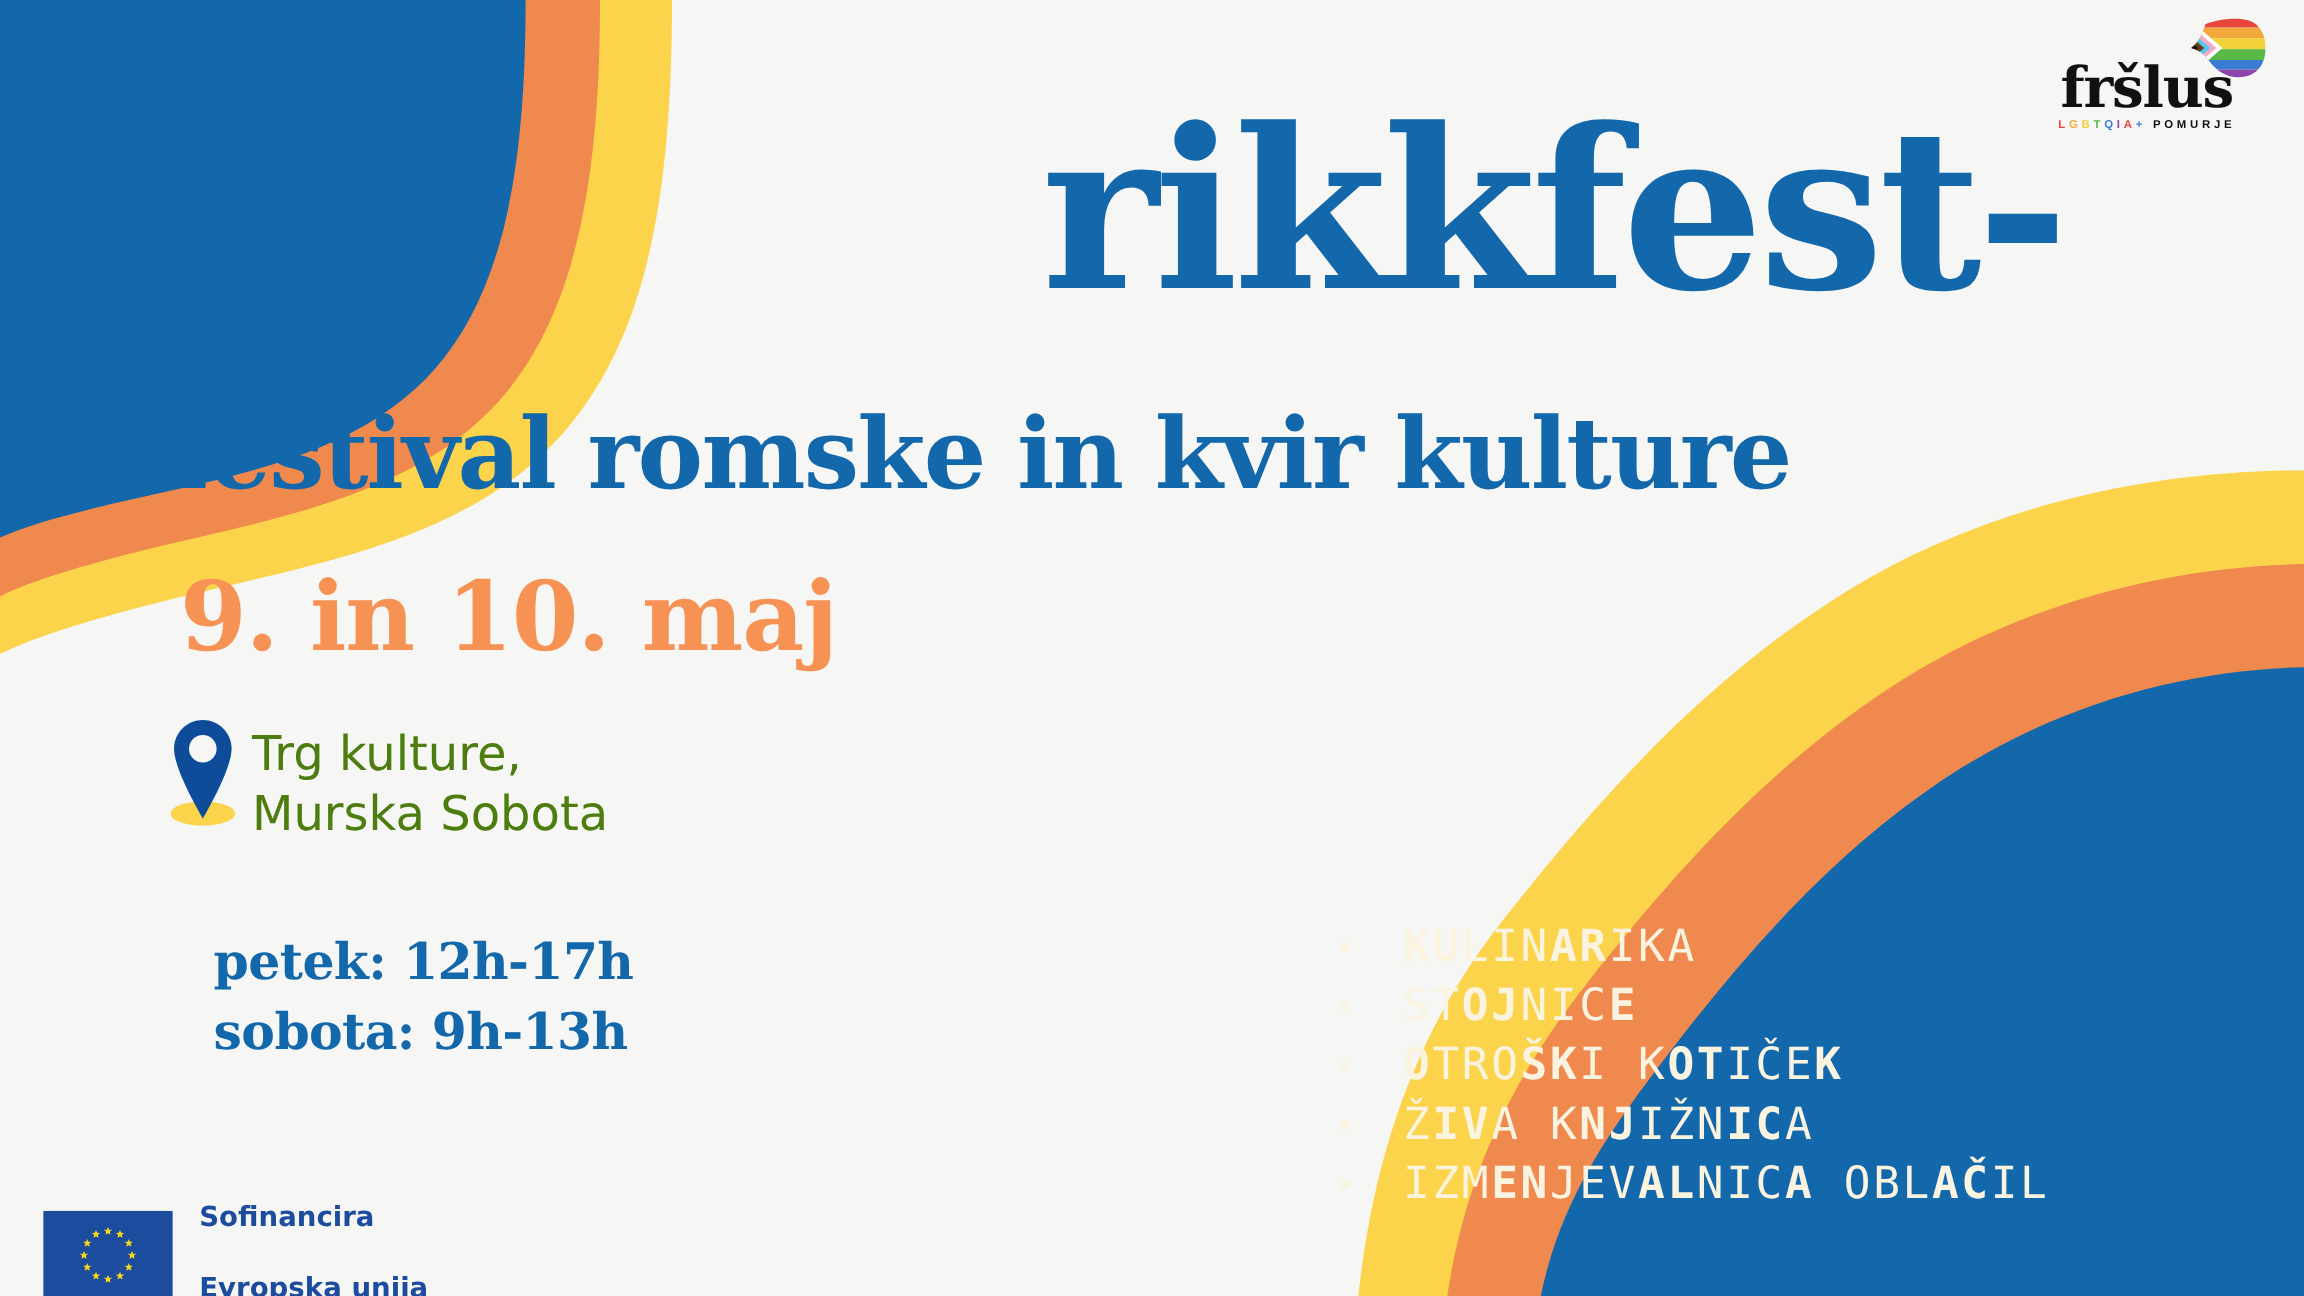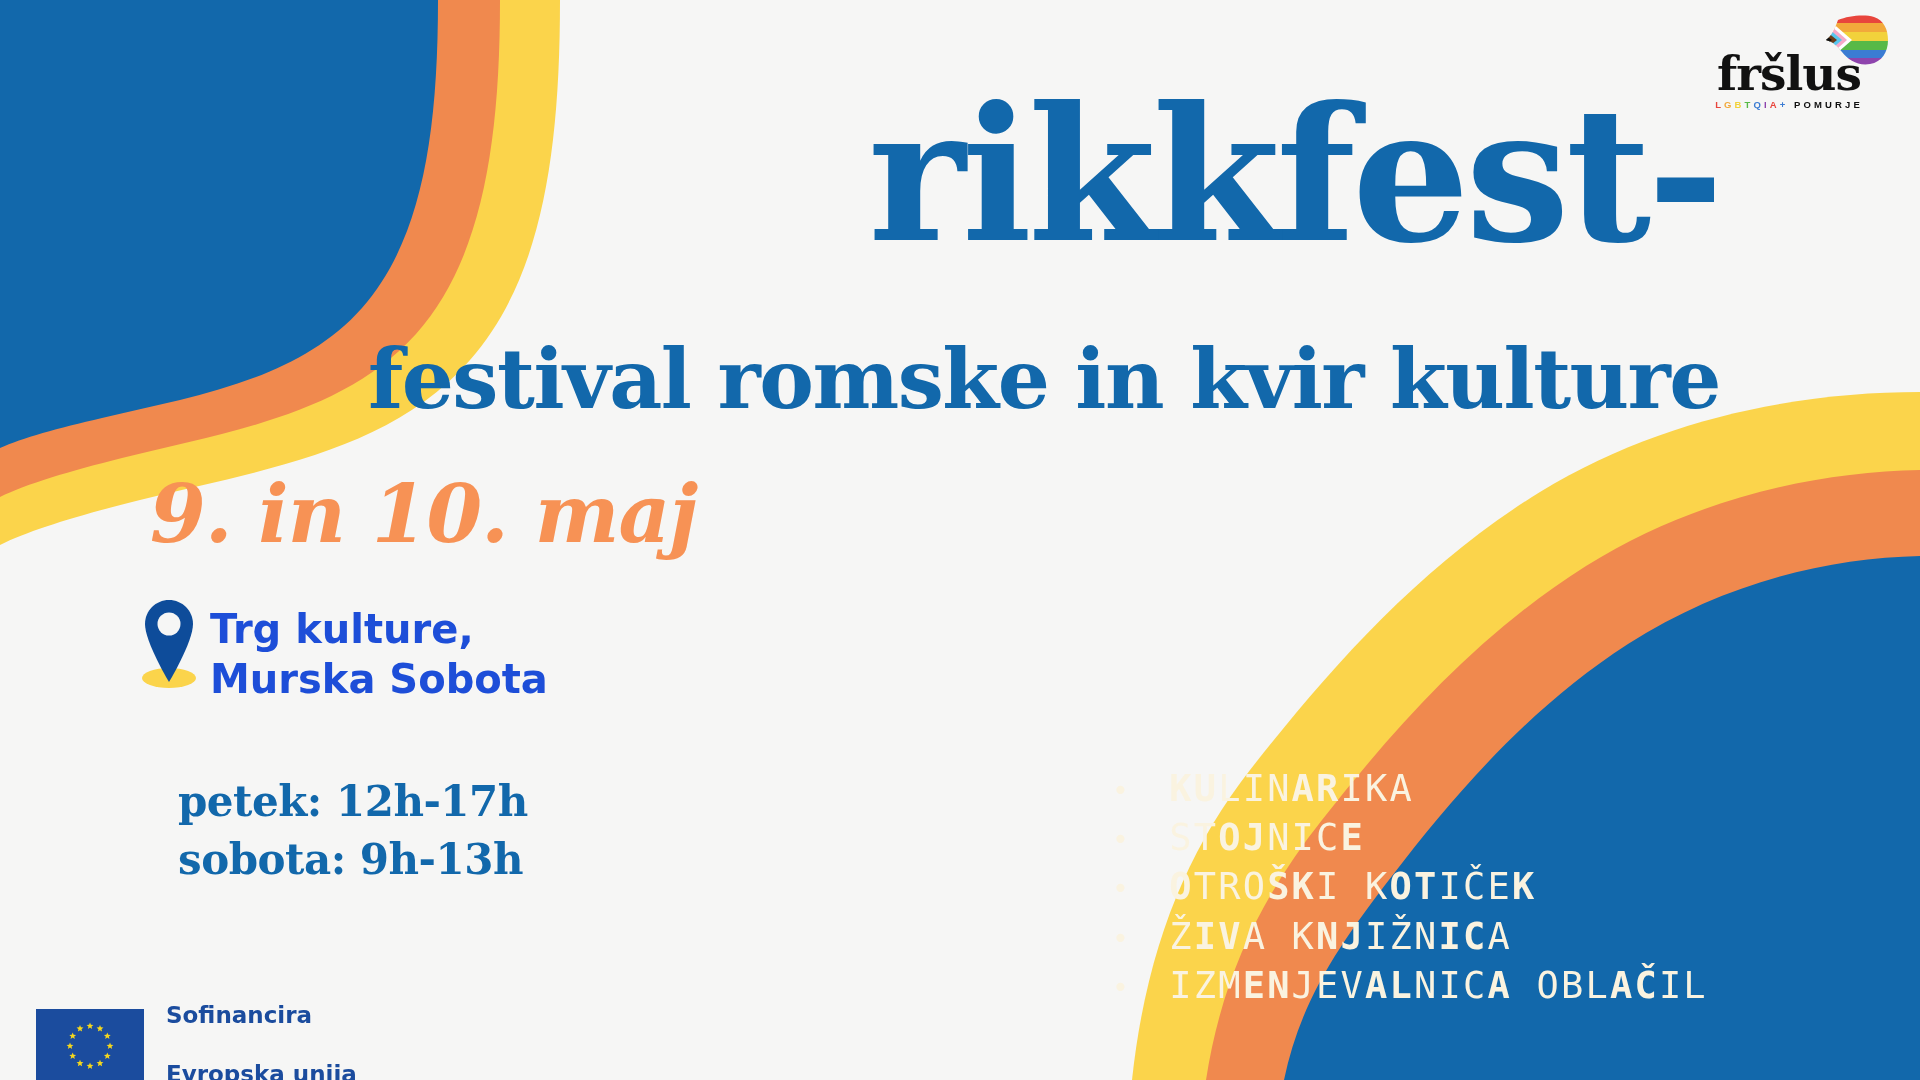--- a/index.html
+++ b/index.html
@@ -79,21 +79,20 @@
     line-height: 0.95;
     letter-spacing: -4px;
     color: #1268AB;
     white-space: nowrap;
   }
   #headline-sub {
     position: absolute;
     left: 140px;
     top: 338px;
     width: 1580px;
-    text-align: right;
     font-family: "DejaVu Serif", "Liberation Serif", serif;
     font-weight: bold;
     font-size: 82px;
     line-height: 1.0;
     letter-spacing: -1.5px;
     color: #1268AB;
     white-space: nowrap;
   }
 
   
@@ -101,43 +100,42 @@
     position: absolute;
     left: 150px;
     top: 472px;
     font-family: "DejaVu Serif", "Liberation Serif", serif;
     font-weight: bold;
     font-size: 80px;
     line-height: 1.05;
     letter-spacing: -1px;
     color: #F79255;
     white-space: nowrap;
-    font-style: italic;
   }
 
   
   #venue-block {
     position: absolute;
     left: 140px;
     top: 598px;
     display: flex;
     align-items: flex-start;
   }
   #pin-icon {
     width: 58px;
     height: 92px;
     flex: 0 0 auto;
     margin-right: 12px;
   }
   #venue-text {
     font-family: "DejaVu Sans", "Liberation Sans", sans-serif;
-    font-weight: bold;
+    font-weight: normal;
     font-size: 40px;
     line-height: 1.26;
-    color: #1d4ed8;
+    color: #4d7c0f;
     padding-top: 6px;
     white-space: nowrap;
   }
 
   
   #hours-block {
     position: absolute;
     left: 178px;
     top: 773px;
     font-family: "DejaVu Serif", "Liberation Serif", serif;

